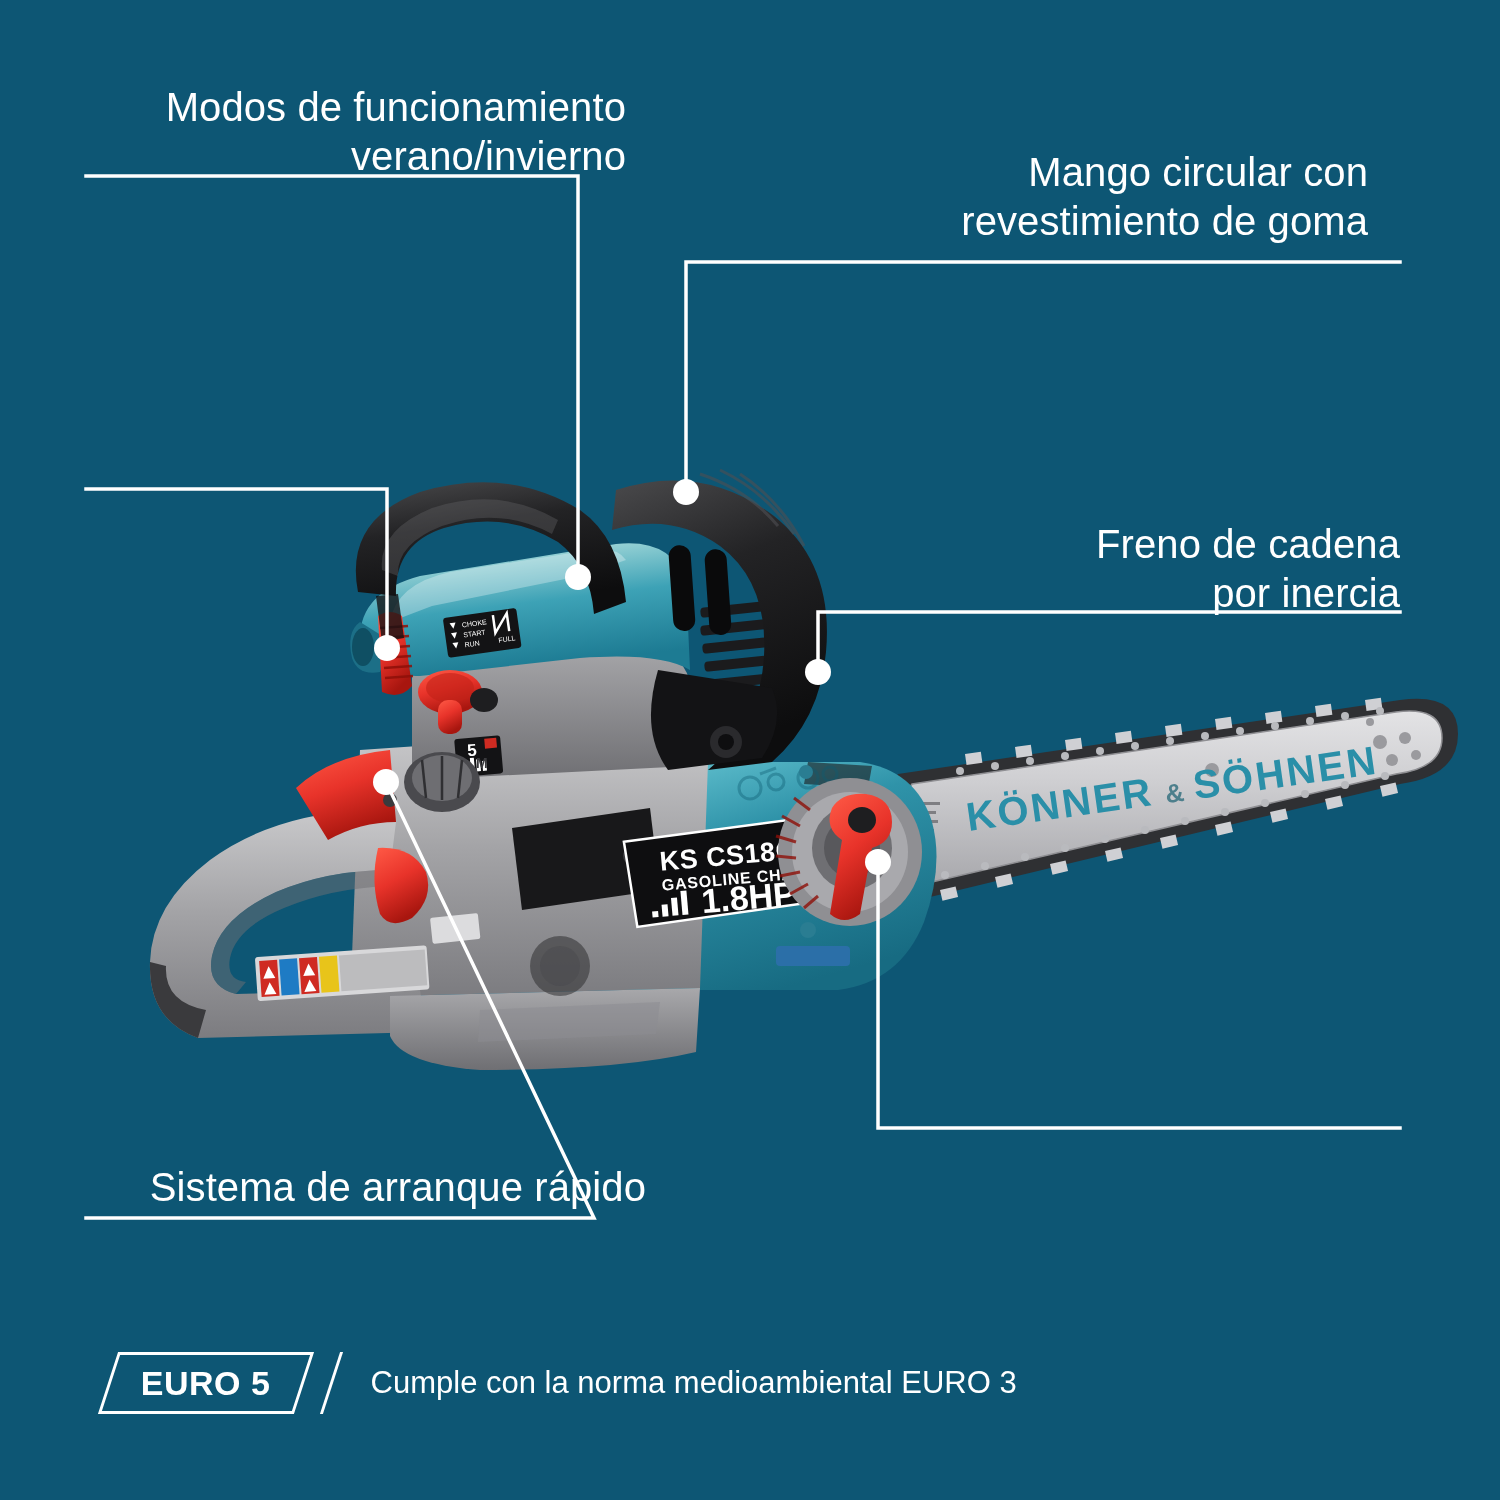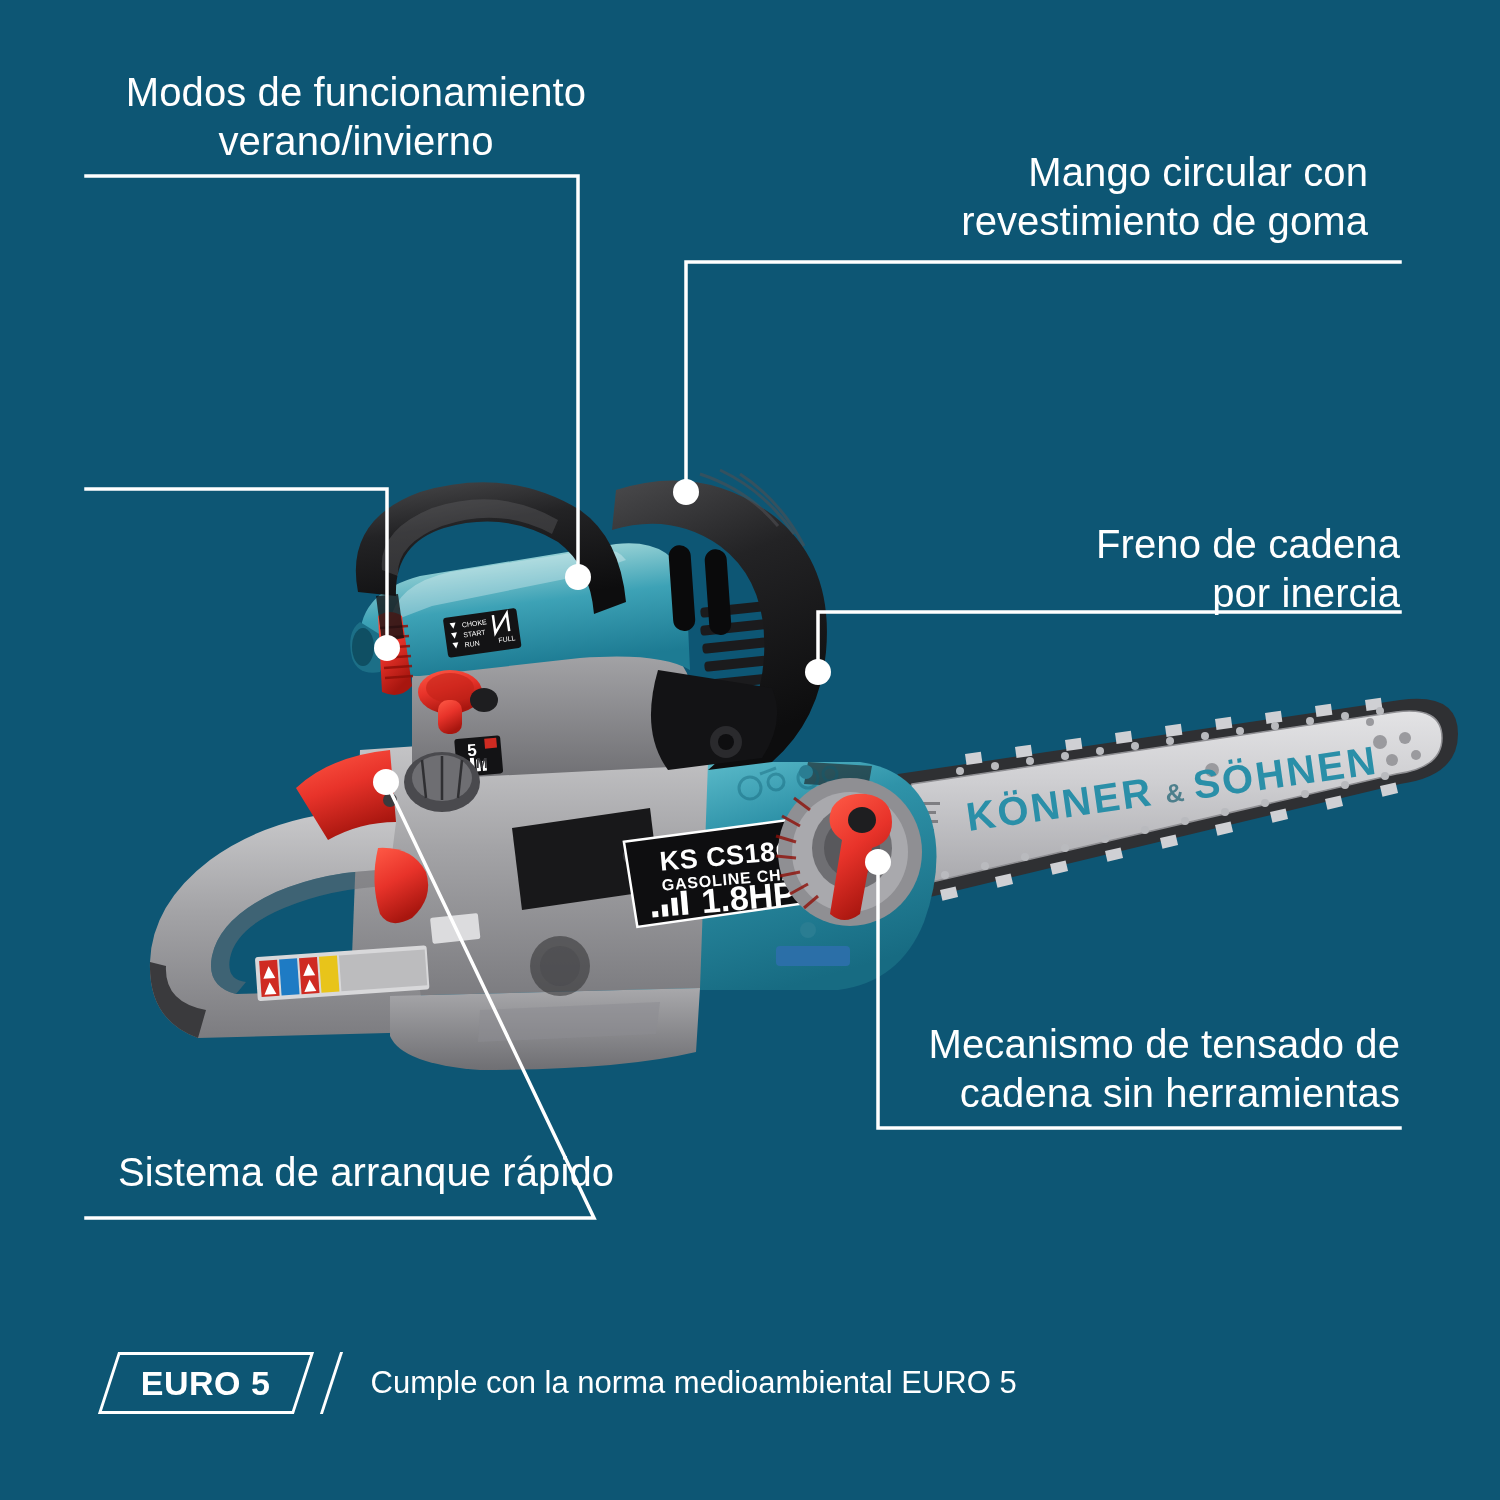--- a/index.html
+++ b/index.html
@@ -16,21 +16,21 @@
   .callout { position:absolute; color:#ffffff; }
   .callout .txt {
     font-size:40px;
     line-height:1.22;
     font-weight:400;
     letter-spacing:0.1px;
     white-space:pre-line;
     color:#ffffff;
   }
   .callout.right .txt { text-align:right; }
-  .callout.left  .txt { text-align:center; }
+  .callout.left  .txt { text-align:right;margin-top:15px; }
 
   
   #euro-row {
     position:absolute;
     left:108px; top:1352px;
     display:flex; align-items:center;
   }
   .euro-badge {
     position:relative;
     height:62px;
@@ -430,30 +430,26 @@
   <div class="callout right" style="left:868px; top:148px; width:500px;">
     <div class="txt">Mango circular con
 revestimiento de goma</div>
   </div>
 
   <div class="callout right" style="left:960px; top:500px; width:440px;margin-top:20px;">
     <div class="txt">Freno de cadena
 por inercia</div>
   </div>
 
-  <div class="callout right" style="left:880px; top:1020px; width:520px;">
-    <div class="txt">Mecanismo de tensado de
-cadena sin herramientas</div>
-  </div>
 
   <div class="callout left" style="left:86px; top:1148px; width:560px;">
     <div class="txt">Sistema de arranque rápido</div>
   </div>
 
   <div id="euro-row">
     <div class="euro-badge">
       <span>EURO 5</span>
     </div>
     <div class="euro-slash"></div>
-    <div id="euro-text">Cumple con la norma medioambiental EURO 5</div>
+    <div id="euro-text">Cumple con la norma medioambiental EURO 3</div>
   </div>
 
 </div>
 
 </body></html>

